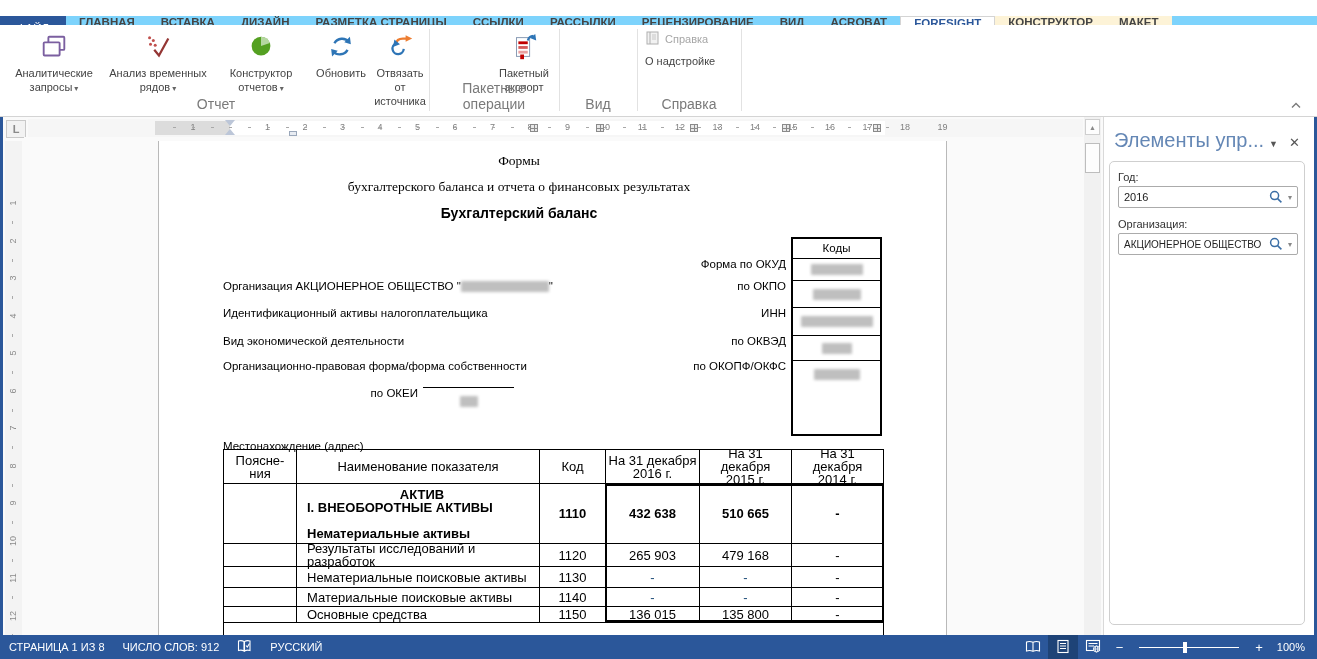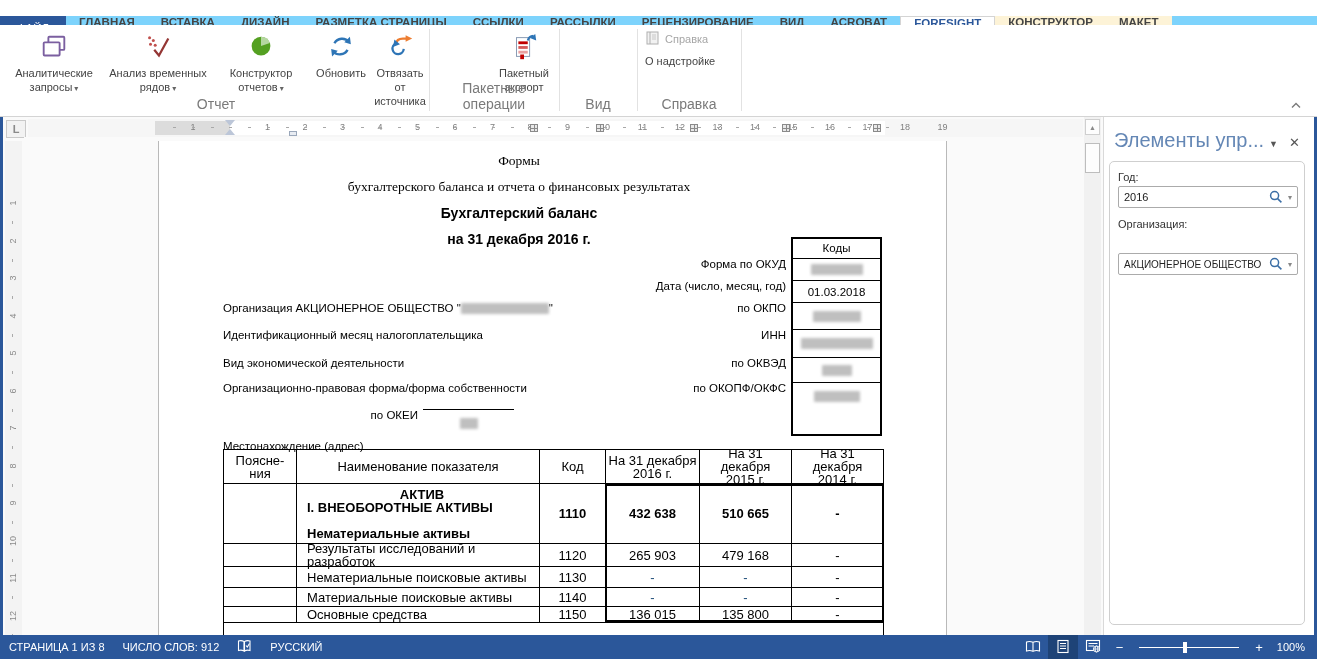--- a/index.html
+++ b/index.html
@@ -348,49 +348,43 @@
           <div class="vtick" style="top: 492.5px;"></div>
         </div>
       </div>
 
     <div id="canvas">
       <div id="page">
 
         <div class="serifline" style="top:12px;">Формы</div>
         <div class="serifline" style="top:38px;">бухгалтерского баланса и отчета о финансовых результатах</div>
         <div class="boldline" style="top:64px;">Бухгалтерский баланс</div>
-        <div class="boldline" style="top:90px;">на 31 декабря 2016 г.</div>
 
         <div id="codesrows">
             <div class="crow" style="height: 21px;">
               <div class="lleft"></div>
               <div class="lright"></div>
               <div class="cval">Коды</div>
             </div>
             <div class="crow sep" style="height: 22px;">
               <div class="lleft"></div>
               <div class="lright">Форма по ОКУД</div>
               <div class="cval">
                 <span class="redact" style="width: 52px;"></span>
               </div>
             </div>
-            <div class="crow sep" style="height: 22px;">
-              <div class="lleft"></div>
-              <div class="lright">Дата (число, месяц, год)</div>
-              <div class="cval">01.03.2018</div>
-            </div>
             <div class="crow sep" style="height: 27px;">
               <div class="lleft"><span>Организация АКЦИОНЕРНОЕ ОБЩЕСТВО "</span><span class="redact" style="width: 88px;"></span><span>"</span></div>
               <div class="lright">по ОКПО</div>
               <div class="cval">
                 <span class="redact" style="width: 48px;"></span>
               </div>
             </div>
             <div class="crow sep" style="height: 28px;">
-              <div class="lleft">Идентификационный месяц налогоплательщика</div>
+              <div class="lleft">Идентификационный активы налогоплательщика</div>
               <div class="lright">ИНН</div>
               <div class="cval">
                 <span class="redact" style="width: 72px;"></span>
               </div>
             </div>
             <div class="crow sep" style="height: 25px;">
               <div class="lleft">Вид экономической деятельности</div>
               <div class="lright">по ОКВЭД</div>
               <div class="cval">
                 <span class="redact" style="width: 30px;"></span>
@@ -508,21 +502,21 @@
           <span class="grow">2016</span>
           <span class="inp-ic">
             <svg width="14" height="14" viewBox="0 0 14 14">
                 <circle cx="5.6" cy="5.6" r="4" fill="none" stroke="#3b6ea5" stroke-width="1.5"></circle>
                 <line x1="8.6" y1="8.6" x2="12.4" y2="12.4" stroke="#3b6ea5" stroke-width="1.5"></line>
               </svg>
           </span>
           <span class="inp-dd">▾</span>
         </div>
         <div class="pane-label" style="top:56px;text-align:center;">Организация:</div>
-        <div class="pane-input" style="top:71px; font-size:10px;margin-top:20px;">
+        <div class="pane-input" style="top:71px; font-size:10px;">
           <span class="grow">АКЦИОНЕРНОЕ ОБЩЕСТВО</span>
           <span class="inp-ic">
             <svg width="14" height="14" viewBox="0 0 14 14">
                 <circle cx="5.6" cy="5.6" r="4" fill="none" stroke="#3b6ea5" stroke-width="1.5"></circle>
                 <line x1="8.6" y1="8.6" x2="12.4" y2="12.4" stroke="#3b6ea5" stroke-width="1.5"></line>
               </svg>
           </span>
           <span class="inp-dd">▾</span>
         </div>
       </div>

